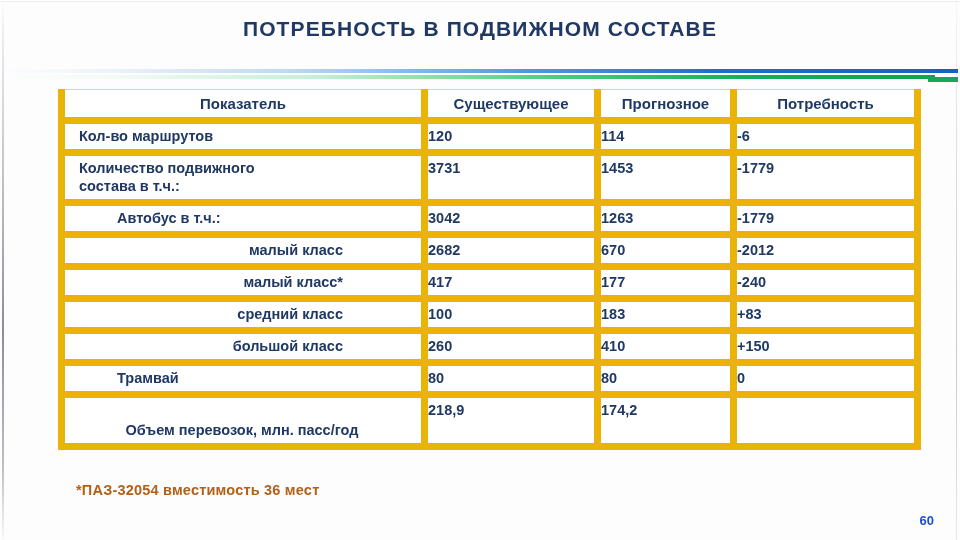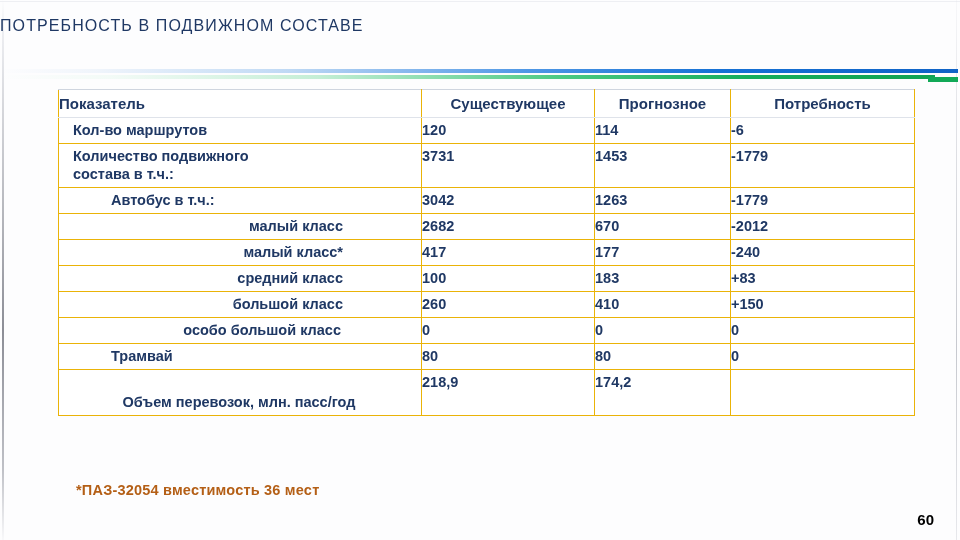--- a/index.html
+++ b/index.html
@@ -56,22 +56,23 @@
     width: 960px; height: 1px;
     background: rgba(226,228,234,0.55);
   }
 
   
   .slide-title {
     position: absolute;
     left: 0;
     top: 17px;
     width: 960px;
-    font-size: 16px;
-    font-weight: normal;
+    text-align: center;
+    font-size: 21px;
+    font-weight: bold;
     letter-spacing: 1.1px;
     color: #1f3864;
     white-space: nowrap;
   }
 
   
   .rule-wrap {
     position: absolute;
     left: 0;
     top: 66px;
@@ -123,34 +124,34 @@
     color: #1f3864;
     font-size: 14.5px;
     font-weight: bold;
   }
   table.rs col.c-label { width: 363px; }
   table.rs col.c-exist { width: 173px; }
   table.rs col.c-fore  { width: 136px; }
   table.rs col.c-need  { width: 184px; }
 
   table.rs td {
-    border: 1px solid #eab308;
+    border: 7px solid #eab308;
     padding: 0;
     vertical-align: top;
     background: #ffffff;
   }
   table.rs tr.r-head td {
     border-top: 1px solid #cfd5df;
     border-bottom: 1px solid #dfe3ea;
     text-align: center;
     vertical-align: middle;
     height: 27px;
     font-size: 15px;
   }
-  table.rs tr.r-head td.head-label { text-align: left; margin-top: 44px; }
+  table.rs tr.r-head td.head-label { text-align: center; margin-top: 44px; }
 
   td .cell {
     padding: 3px 8px 4px 8px;
     line-height: 18px;
     white-space: pre-line;
   }
   td.num .cell {
     text-align: left;
     padding-left: 0;
     padding-right: 0;
@@ -174,23 +175,23 @@
     font-weight: bold;
     color: #b45f16;
     letter-spacing: 0.2px;
   }
 
   
   .page-num {
     position: absolute;
     right: 26px;
     bottom: 12px;
-    font-size: 15px;
+    font-size: 13px;
     font-weight: bold;
-    color: #000000;
+    color: #1d4ed8;
   }
 </style>
 </head>
 <body>
 
 <div id="slide">
 
   <div class="edge-left"></div>
   <div class="edge-right"></div>
   <div class="edge-top"></div>
@@ -311,34 +312,20 @@
               <div class="cell">260</div>
             </td>
             <td class="num">
               <div class="cell">410</div>
             </td>
             <td class="num">
               <div class="cell">+150</div>
             </td>
           </tr>
           <tr>
-            <td class="lvl3">
-              <div class="cell">особо большой класс</div>
-            </td>
-            <td class="num">
-              <div class="cell">0</div>
-            </td>
-            <td class="num">
-              <div class="cell">0</div>
-            </td>
-            <td class="num">
-              <div class="cell">0</div>
-            </td>
-          </tr>
-          <tr>
             <td class="lvl1">
               <div class="cell">Трамвай</div>
             </td>
             <td class="num">
               <div class="cell">80</div>
             </td>
             <td class="num">
               <div class="cell">80</div>
             </td>
             <td class="num">

